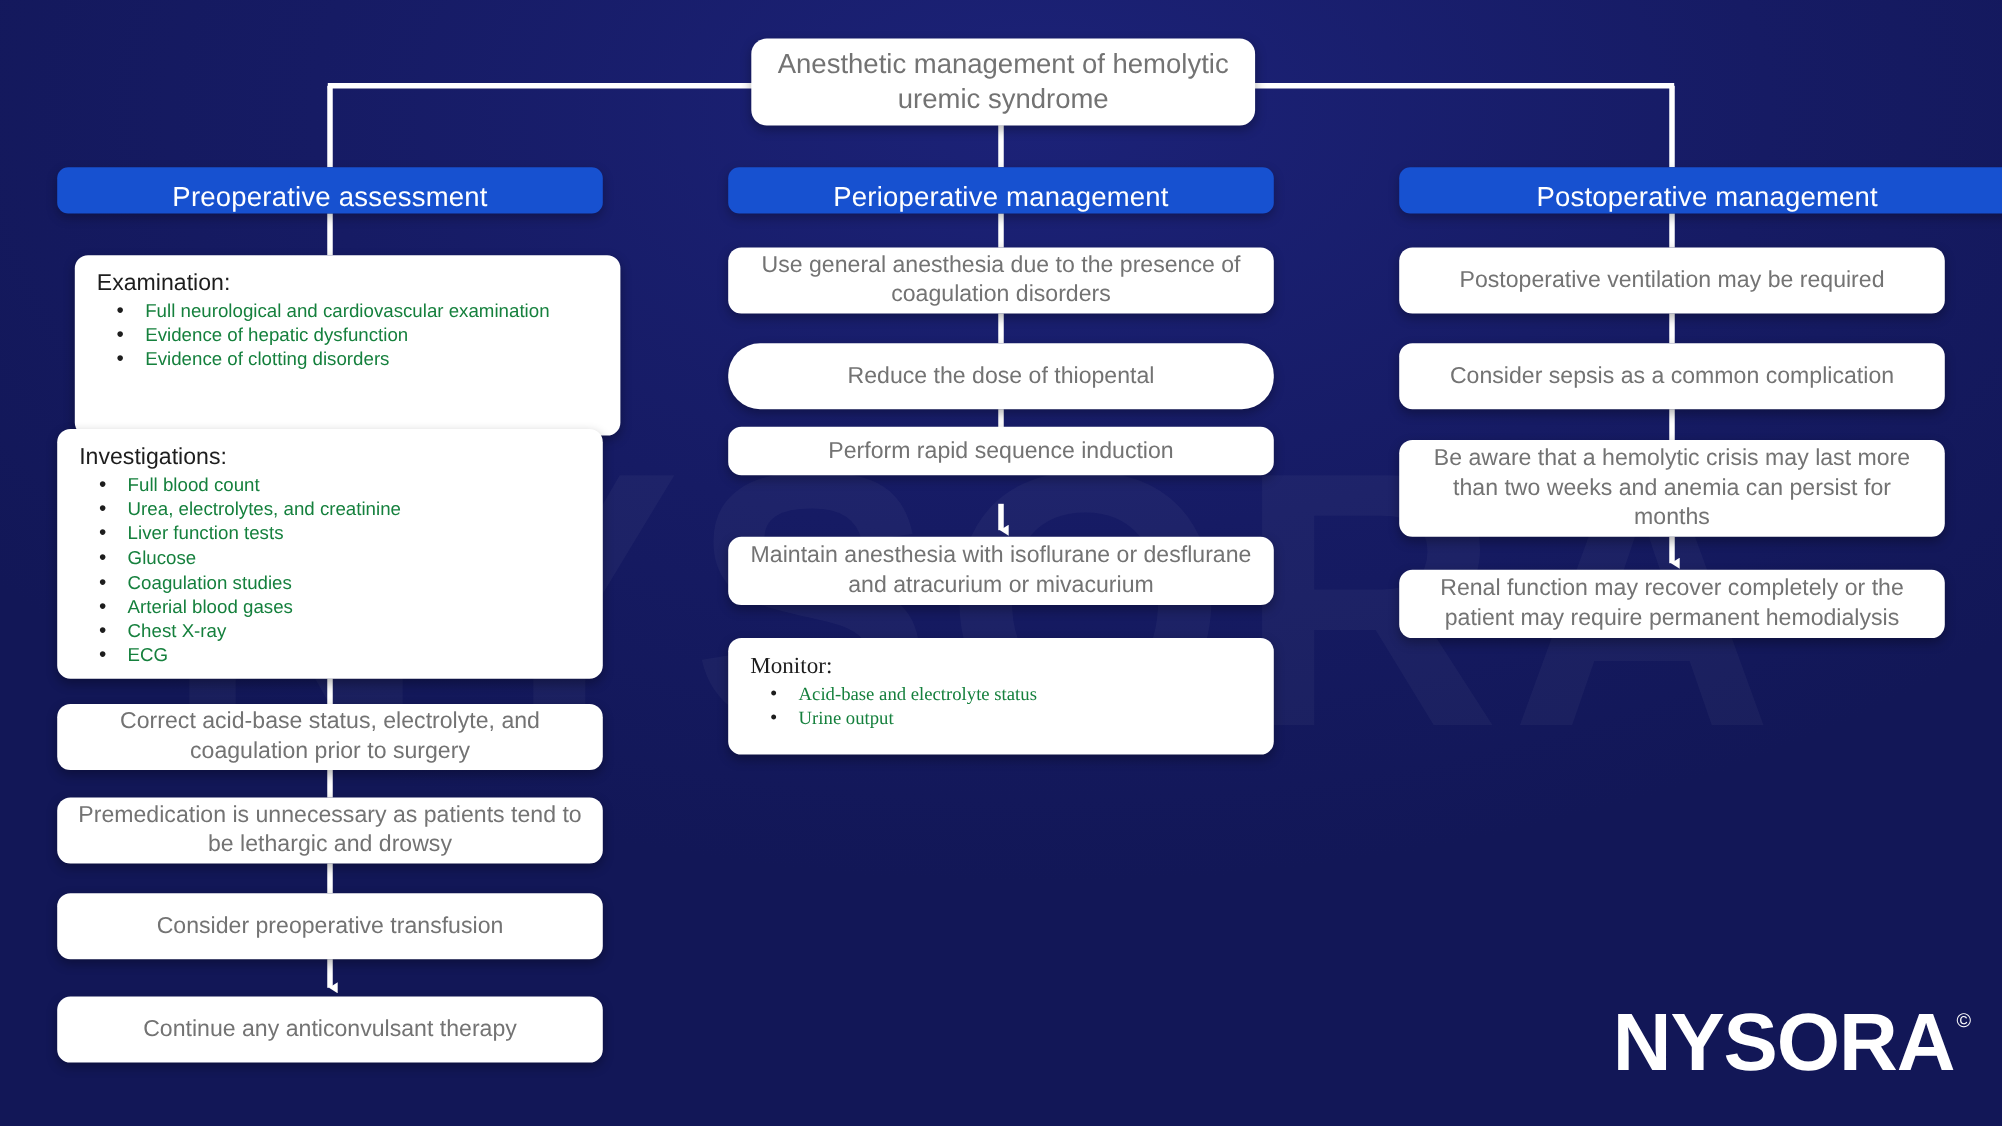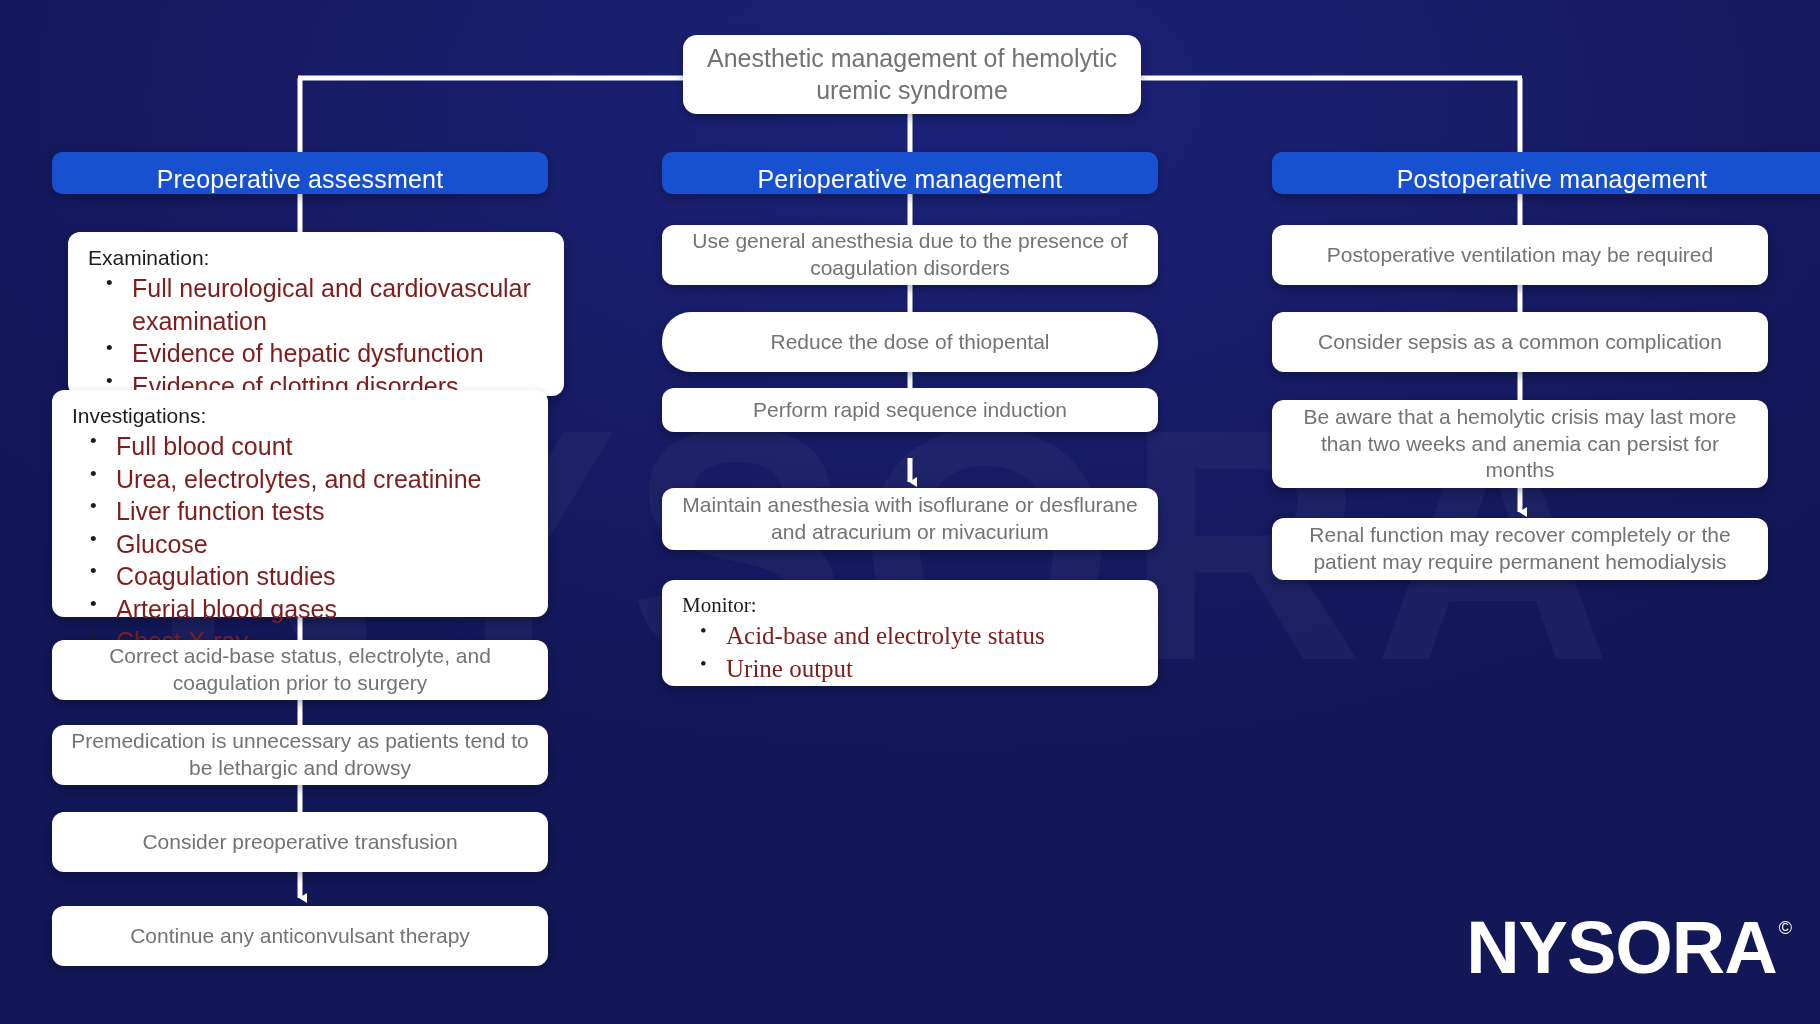--- a/index.html
+++ b/index.html
@@ -116,23 +116,23 @@
     line-height: 1.30;
     margin-bottom: 1px;
     color: #1d1d1d;
   }
   .node.listbox ul {
     list-style: none;
     margin: 0;
     padding: 0;
   }
   .node.listbox li {
-    font-size: 25px;
+    font-size: 17px;
     line-height: 1.30;
-    color: #7f1d1d;
+    color: #15803d;
     position: relative;
     padding-left: 44px;
     margin-bottom: 0px;
   }
   .node.listbox li::before {
     content: "\2022";
     position: absolute;
     left: 18px;
     top: -1px;
     font-size: 19px;

